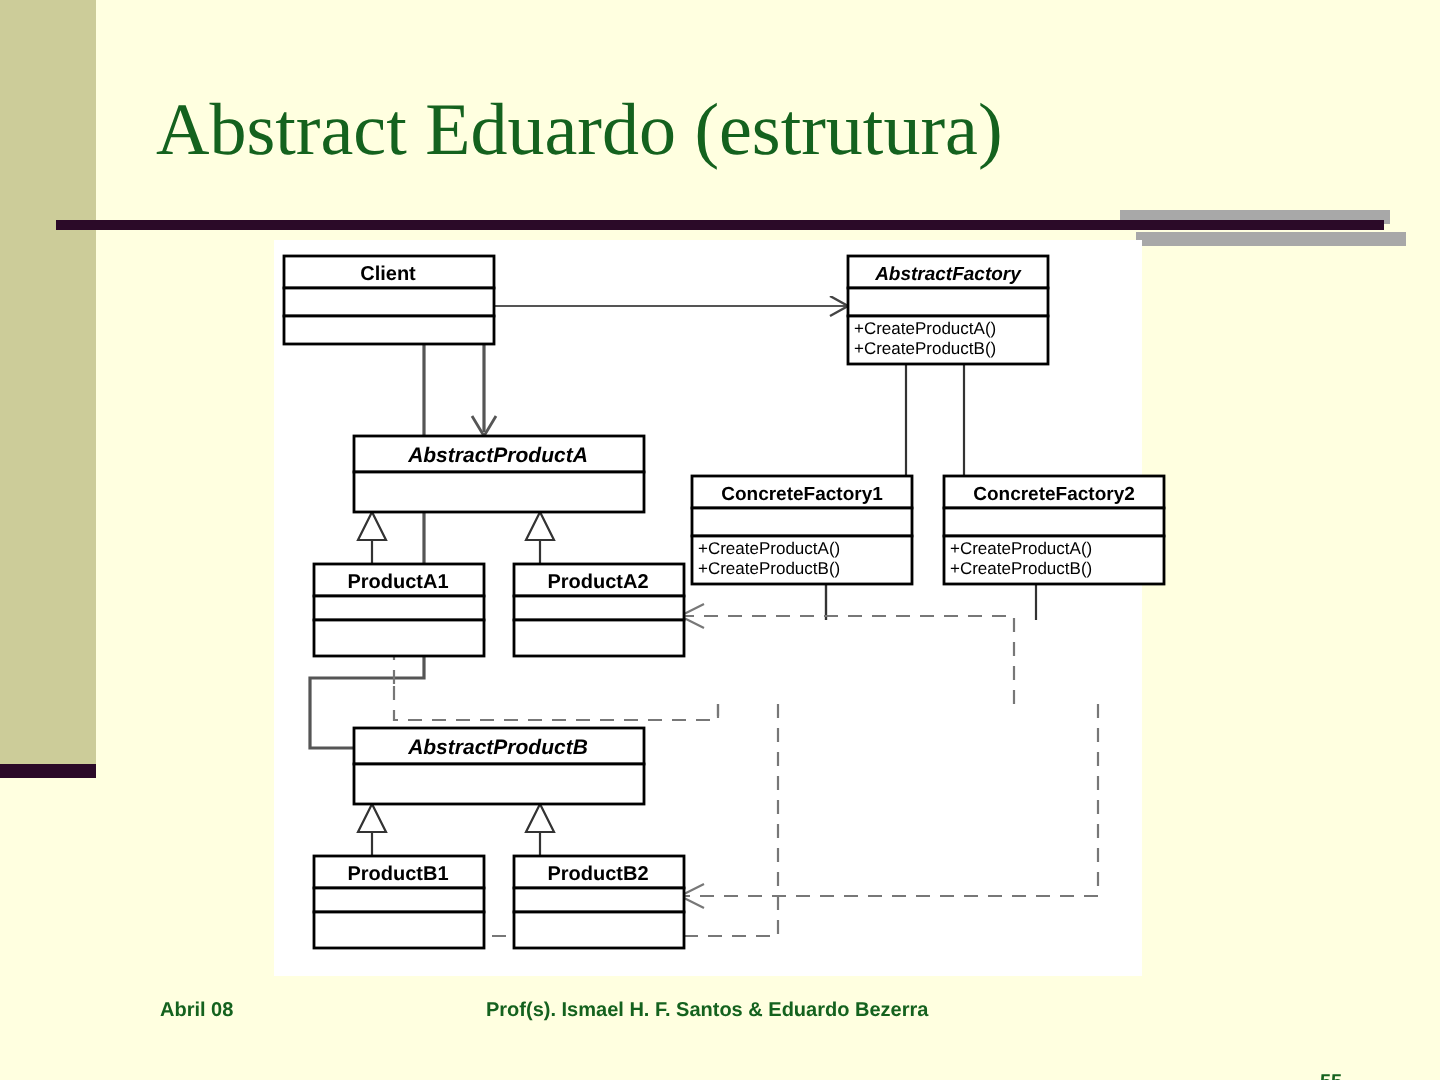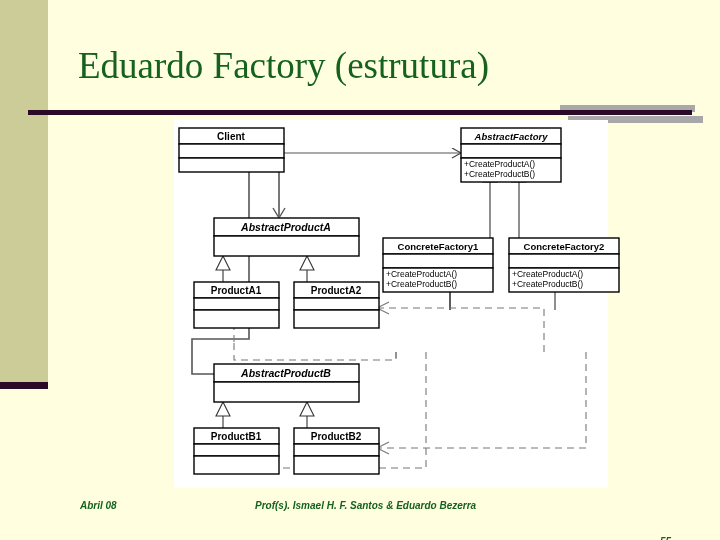--- a/index.html
+++ b/index.html
@@ -38,51 +38,50 @@
   .title{
     position:absolute;left:78px;top:44px;
     font-family:"Liberation Serif", serif;
     font-size:37px;color:#14621E;white-space:nowrap;
   }
 
   
   .panel{
     position:absolute;left:137px;top:120px;width:434px;height:368px;
     background:#FFFFFF;
-    margin-left:37px;
   }
   .svgwrap{position:absolute;left:0;top:0;width:446px;height:368px;}
 
   
   .footer{
     position:absolute;left:0;top:500px;width:720px;height:20px;
   }
   .footer span{
     position:absolute;top:0;
     font-family:"Liberation Sans", sans-serif;
-    font-style:italic;font-weight:bold;
+    font-weight:bold;
     font-size:10px;color:#14621E;white-space:nowrap;
   }
   .f-date{left:80px;}
-  .f-authors{left:255px;}
+  .f-authors{left:243px;}
   .f-page{left:660px;margin-top:36px;}
 </style>
 </head>
 <body>
 
 <div id="slide">
 
   <div class="left-band"></div>
   <div class="left-band-cap"></div>
 
   <div class="rule-shadow"></div>
   <div class="rule-shadow2"></div>
   <div class="rule"></div>
 
-  <div class="title">Eduardo Factory (estrutura)</div>
+  <div class="title">Abstract Eduardo (estrutura)</div>
 
   <div class="panel">
     <svg class="svgwrap" viewBox="0 0 446 368">
       <defs>
         <marker id="openarrow" markerWidth="12" markerHeight="12" refX="10" refY="5" orient="auto" markerUnits="userSpaceOnUse">
           <path d="M1,0 L10,5 L1,10" fill="none" stroke="#444" stroke-width="1.2"></path>
         </marker>
         <marker id="openarrowdash" markerWidth="12" markerHeight="12" refX="10" refY="5" orient="auto" markerUnits="userSpaceOnUse">
           <path d="M1,0 L10,5 L1,10" fill="none" stroke="#666" stroke-width="1.2"></path>
         </marker>

